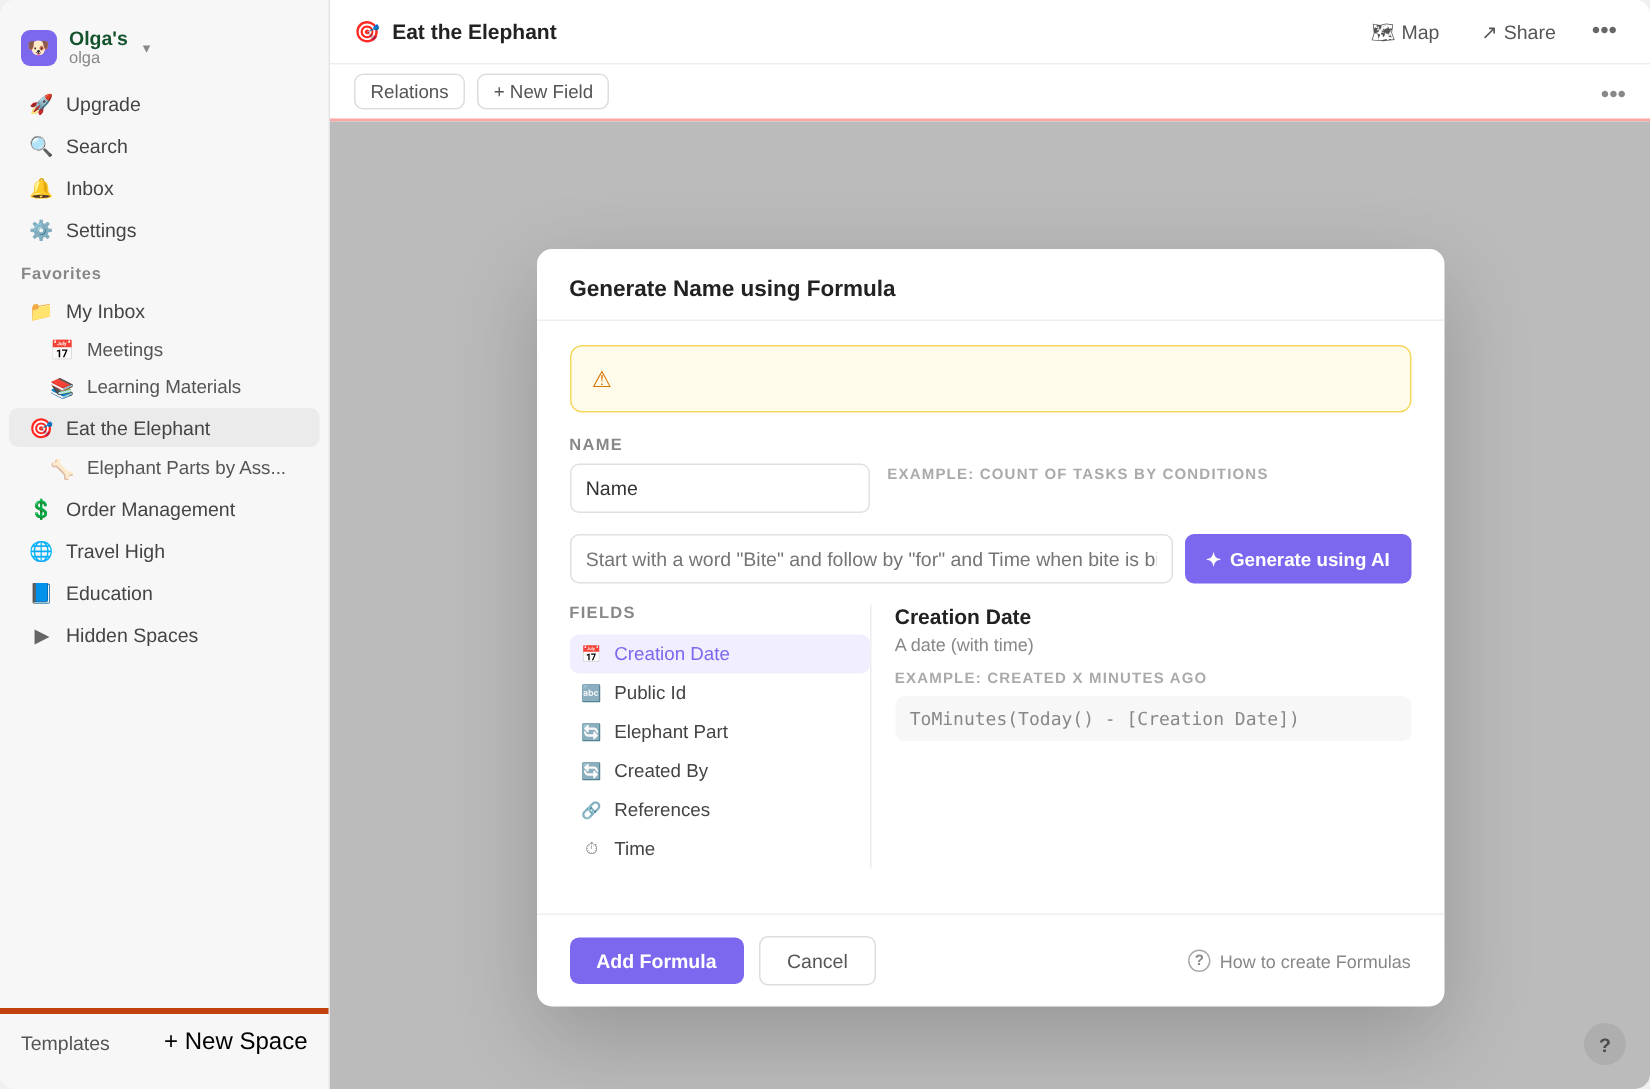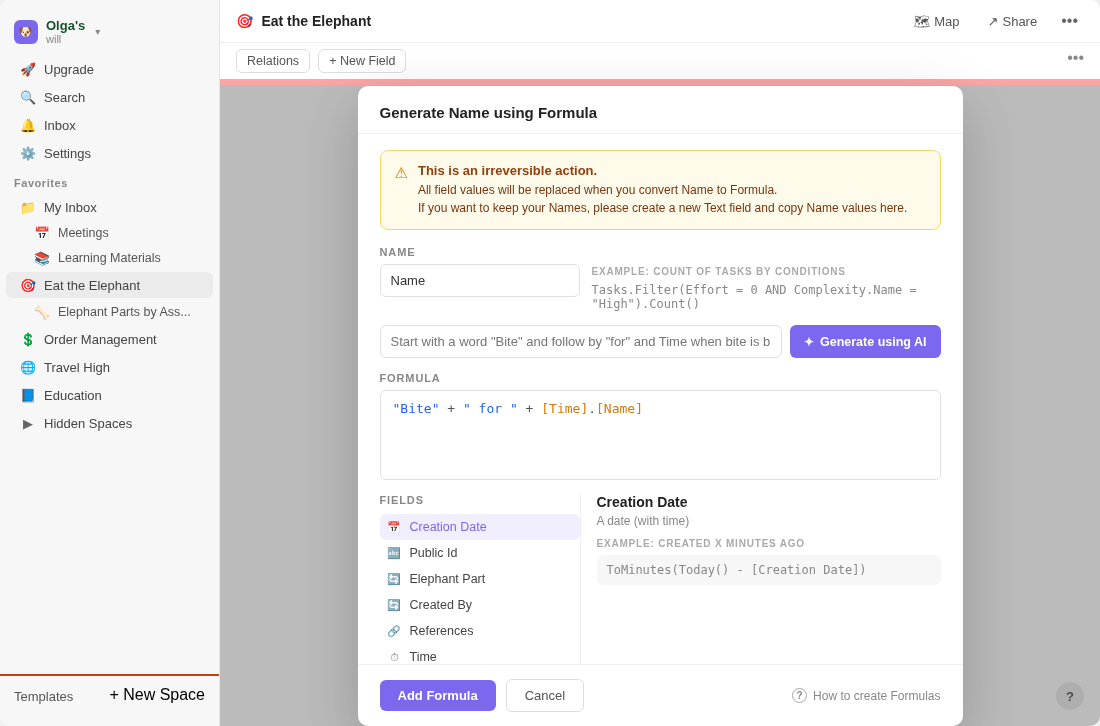--- a/index.html
+++ b/index.html
@@ -27,28 +27,28 @@
 
     
     .main-content { flex: 1; background: white; display: flex; flex-direction: column; position: relative; }
 
     .topbar { display: flex; align-items: center; justify-content: space-between; padding: 8px 16px; border-bottom: 1px solid #eee; background: white; }
     .topbar-left { display: flex; align-items: center; gap: 8px; font-size: 14px; font-weight: 600; color: #222; }
     .topbar-right { display: flex; align-items: center; gap: 8px; }
     .topbar-btn { display: flex; align-items: center; gap: 4px; padding: 4px 10px; border-radius: 6px; cursor: pointer; font-size: 13px; color: #555; background: transparent; border: none; }
     .topbar-more { padding: 4px 6px; border-radius: 4px; cursor: pointer; color: #666; font-size: 16px; }
 
-    .toolbar { display: flex; align-items: flex-start; padding: 6px 16px; border-bottom: 6px solid #fca5a5; gap: 8px; }
+    .toolbar { display: flex; align-items: flex-end; padding: 6px 16px; border-bottom: 2px solid #fca5a5; gap: 8px; }
     .toolbar-btn { display: flex; align-items: center; gap: 4px; padding: 4px 10px; border-radius: 6px; cursor: pointer; font-size: 12.5px; color: #555; border: 1px solid #ddd; background: white; }
     .toolbar-new-field { display: flex; align-items: center; gap: 4px; padding: 4px 10px; border-radius: 6px; cursor: pointer; font-size: 12.5px; color: #555; border: 1px solid #ddd; background: white; }
 
     .content-area { flex: 1; background: #fafafa; position: relative; }
 
     
-    .overlay { position: absolute; top: 0; left: 0; right: 0; bottom: 0; background: rgba(0,0,0,0.25); z-index: 10; display: flex; align-items: flex-end; justify-content: center; padding-top: 30px; }
+    .overlay { position: absolute; top: 0; left: 0; right: 0; bottom: 0; background: rgba(0,0,0,0.25); z-index: 10; display: flex; align-items: center; justify-content: center; padding-top: 30px; }
 
     
     .modal { background: white; border-radius: 10px; width: 605px; max-height: 640px; overflow: hidden; box-shadow: 0 20px 60px rgba(0,0,0,0.2); display: flex; flex-direction: column; }
     .modal-header { padding: 18px 22px 12px; border-bottom: 1px solid #eee; }
     .modal-title { font-size: 15px; font-weight: 700; color: #222; margin-bottom: 0; }
     .modal-body { padding: 16px 22px; overflow-y: auto; flex: 1; }
 
     
     .warning-banner { background: #fffbeb; border: 1px solid #f6d860; border-radius: 8px; padding: 12px 14px; margin-bottom: 16px; display: flex; gap: 10px; }
     .warning-icon { font-size: 15px; color: #d97706; flex-shrink: 0; margin-top: 1px; }
@@ -98,21 +98,21 @@
 </head>
 <body>
 
 <div class="app-container">
 
   <div class="sidebar">
     <div class="sidebar-header">
       <div class="sidebar-avatar">🐶</div>
       <div>
         <div class="sidebar-workspace">Olga's</div>
-        <div class="sidebar-workspace-sub">will</div>
+        <div class="sidebar-workspace-sub">olga</div>
       </div>
       <span class="sidebar-chevron">▾</span>
     </div>
 
     <div class="sidebar-item">
       <span class="sidebar-item-icon">🚀</span>
       <span>Upgrade</span>
     </div>
     <div class="sidebar-item">
       <span class="sidebar-item-icon">🔍</span>
@@ -161,21 +161,21 @@
     </div>
     <div class="sidebar-item">
       <span class="sidebar-item-icon">📘</span>
       <span>Education</span>
     </div>
     <div class="sidebar-item">
       <span class="sidebar-item-icon">▶</span>
       <span>Hidden Spaces</span>
     </div>
 
-    <div style="margin-top: auto; padding: 10px 14px; display: flex; align-items: flex-end; gap: 8px; border-top: 2px solid #c2410c;">
+    <div style="margin-top: auto; padding: 10px 14px; display: flex; align-items: center; gap: 8px; border-top: 4px solid #c2410c;">
       <span style="font-size: 13px; color: #555; cursor: pointer;">Templates</span>
       <span style="margin-left: auto;">+ New Space</span>
     </div>
   </div>
 
   <div class="main-content">
 
     <div class="topbar">
       <div class="topbar-left">
         <span>🎯</span>
@@ -210,60 +210,42 @@
         <div class="modal">
 
           <div class="modal-header">
             <div class="modal-title">Generate Name using Formula</div>
           </div>
 
           <div class="modal-body">
 
             <div class="warning-banner">
               <span class="warning-icon">⚠</span>
-              <div>
-                <div class="warning-title">This is an irreversible action.</div>
-                <div class="warning-text">
-                  <span>All field values will be replaced when you convert Name to Formula.</span><br>
-                  <span>If you want to keep your Names, please create a new Text field and copy Name values here.</span>
-                </div>
-              </div>
             </div>
 
             <div class="formula-row form-section">
               <div class="formula-name-col">
                 <div class="form-label">NAME</div>
                 <input class="form-input" type="text" value="Name" placeholder="Name" style="">
               </div>
               <div class="formula-example-col">
                 <div class="example-label">EXAMPLE: COUNT OF TASKS BY CONDITIONS</div>
-                <div class="example-code">Tasks.Filter(Effort = 0 AND Complexity.Name = "High").Count()</div>
               </div>
             </div>
 
             <div class="form-section">
               <div class="desc-row">
                 <input class="desc-input" type="text" placeholder="Start with a word &quot;Bite&quot; and follow by &quot;for&quot; and Time when bite is bitten" style="">
                 <button class="ai-btn">
                   <span class="ai-btn-icon">✦</span>
                   <span>Generate using AI</span>
                 </button>
               </div>
             </div>
 
-            <div class="form-section">
-              <div class="form-label">FORMULA</div>
-              <div style="border: 1px solid #e0e0e0; border-radius: 6px; padding: 10px 12px; font-family: monospace; font-size: 13px; color: #555; min-height: 90px; background: white;">
-                <span style="color: #2563eb;">"Bite"</span>
-                <span> + </span>
-                <span style="color: #2563eb;">" for "</span>
-                <span> + </span>
-                <span style="color: #d97706;">[</span><span style="color: #d97706;">Time</span><span style="color: #d97706;">]</span><span>.</span><span style="color: #d97706;">[</span><span style="color: #d97706;">Name</span><span style="color: #d97706;">]</span>
-              </div>
-            </div>
 
             <div class="fields-panel">
               <div class="fields-list">
                 <div class="fields-list-label">Fields</div>
                 <div class="field-item selected">
                   <span class="field-icon">📅</span>
                   <span>Creation Date</span>
                 </div>
                 <div class="field-item">
                   <span class="field-icon">🔤</span>

